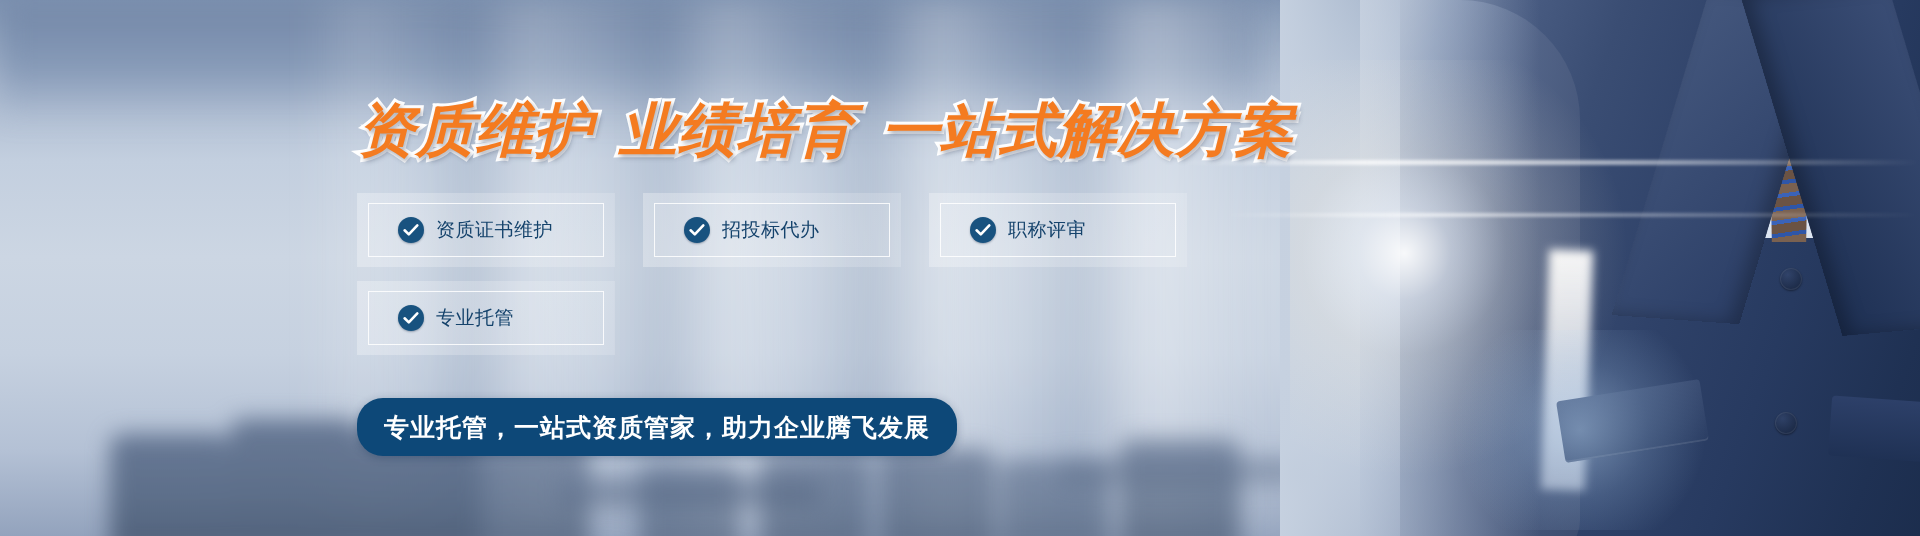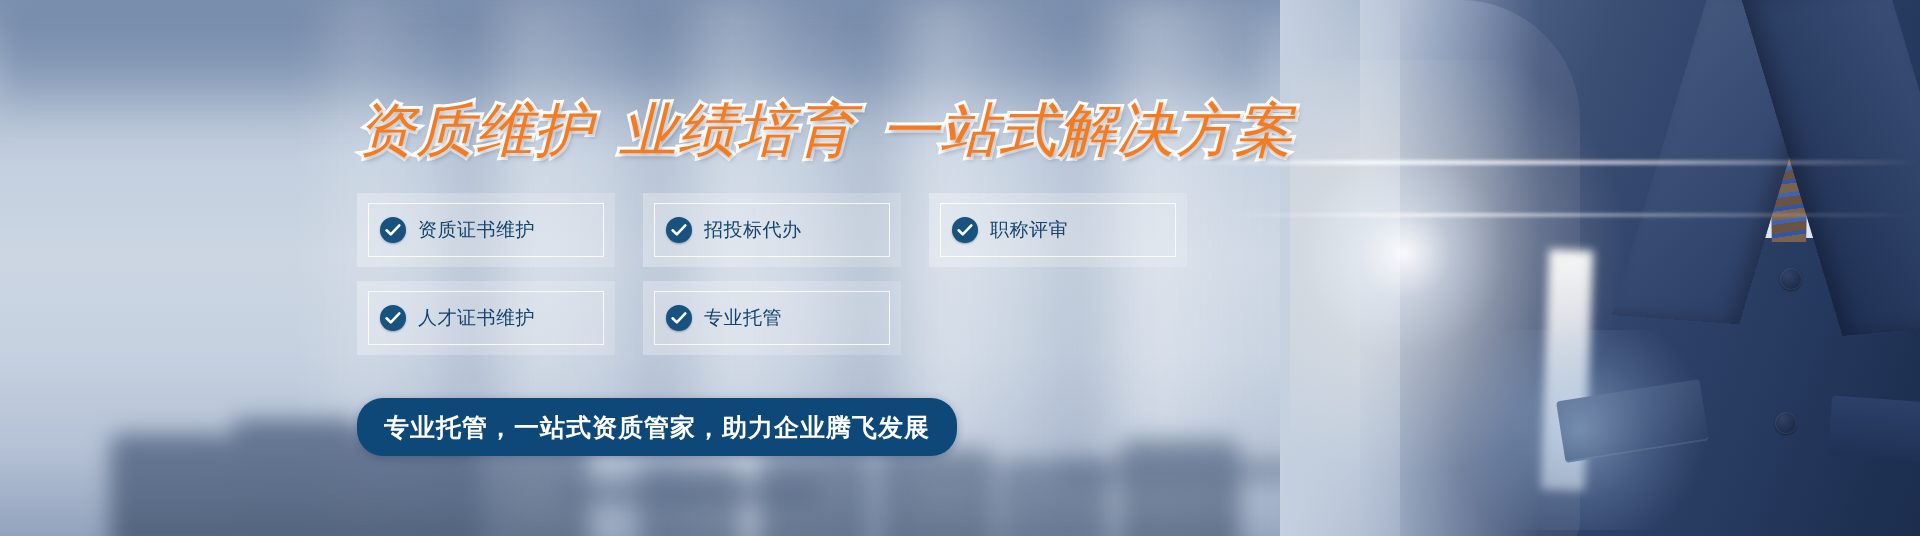--- a/index.html
+++ b/index.html
@@ -165,21 +165,21 @@
     pointer-events:none;
   }
 
   
   .content{
     position:absolute; left:0; top:0; width:1330px; height:536px;
   }
 
   .headline{
     position:absolute; left:357px; top:92px;
-    font-size:58px; font-weight:normal; font-style:italic;
+    font-size:58px; font-weight:bold; font-style:italic;
     letter-spacing:1px; white-space:nowrap;
     color:#F47B20;
     -webkit-text-stroke:6px #ffffff;
     paint-order:stroke fill;
     text-shadow:2px 3px 5px rgba(60,70,95,.45);
   }
   .headline .sp{ display:inline-block; width:26px; }
 
   .cards{
     position:absolute; left:357px; top:193px;
@@ -191,21 +191,21 @@
   .card{
     position:relative;
     background:linear-gradient(100deg, rgba(255,255,255,.30) 0%, rgba(255,255,255,.22) 45%, rgba(255,255,255,.16) 100%);
     display:flex; align-items:center;
     padding:0;
   }
   .card-inner{
     position:absolute; left:11px; top:10px; right:11px; bottom:10px;
     border:1px solid rgba(255,255,255,.85);
     display:flex; align-items:center;
-    padding-left:11px;
+    padding-left:29px;
     gap:12px;
   }
   .check{
     width:26px; height:26px; flex:0 0 26px;
     border-radius:50%;
     background:#18527f;
     display:flex; align-items:center; justify-content:center;
     box-shadow:0 1px 2px rgba(20,40,70,.35);
   }
   .check svg{ display:block; }
@@ -304,30 +304,20 @@
         <div class="card-inner">
           <span class="check">
             <svg width="26" height="26" viewBox="0 0 26 26">
                 <path d="M6.6 13.3 L10.8 17.4 L19.3 8.4" fill="none" stroke="#ffffff" stroke-width="2.6" stroke-linecap="round" stroke-linejoin="round"></path>
               </svg>
           </span>
           <span class="card-label">职称评审</span>
         </div>
       </div>
 
-      <div class="card">
-        <div class="card-inner">
-          <span class="check">
-            <svg width="26" height="26" viewBox="0 0 26 26">
-                <path d="M6.6 13.3 L10.8 17.4 L19.3 8.4" fill="none" stroke="#ffffff" stroke-width="2.6" stroke-linecap="round" stroke-linejoin="round"></path>
-              </svg>
-          </span>
-          <span class="card-label">人才证书维护</span>
-        </div>
-      </div>
 
       <div class="card">
         <div class="card-inner">
           <span class="check">
             <svg width="26" height="26" viewBox="0 0 26 26">
                 <path d="M6.6 13.3 L10.8 17.4 L19.3 8.4" fill="none" stroke="#ffffff" stroke-width="2.6" stroke-linecap="round" stroke-linejoin="round"></path>
               </svg>
           </span>
           <span class="card-label">专业托管</span>
         </div>

